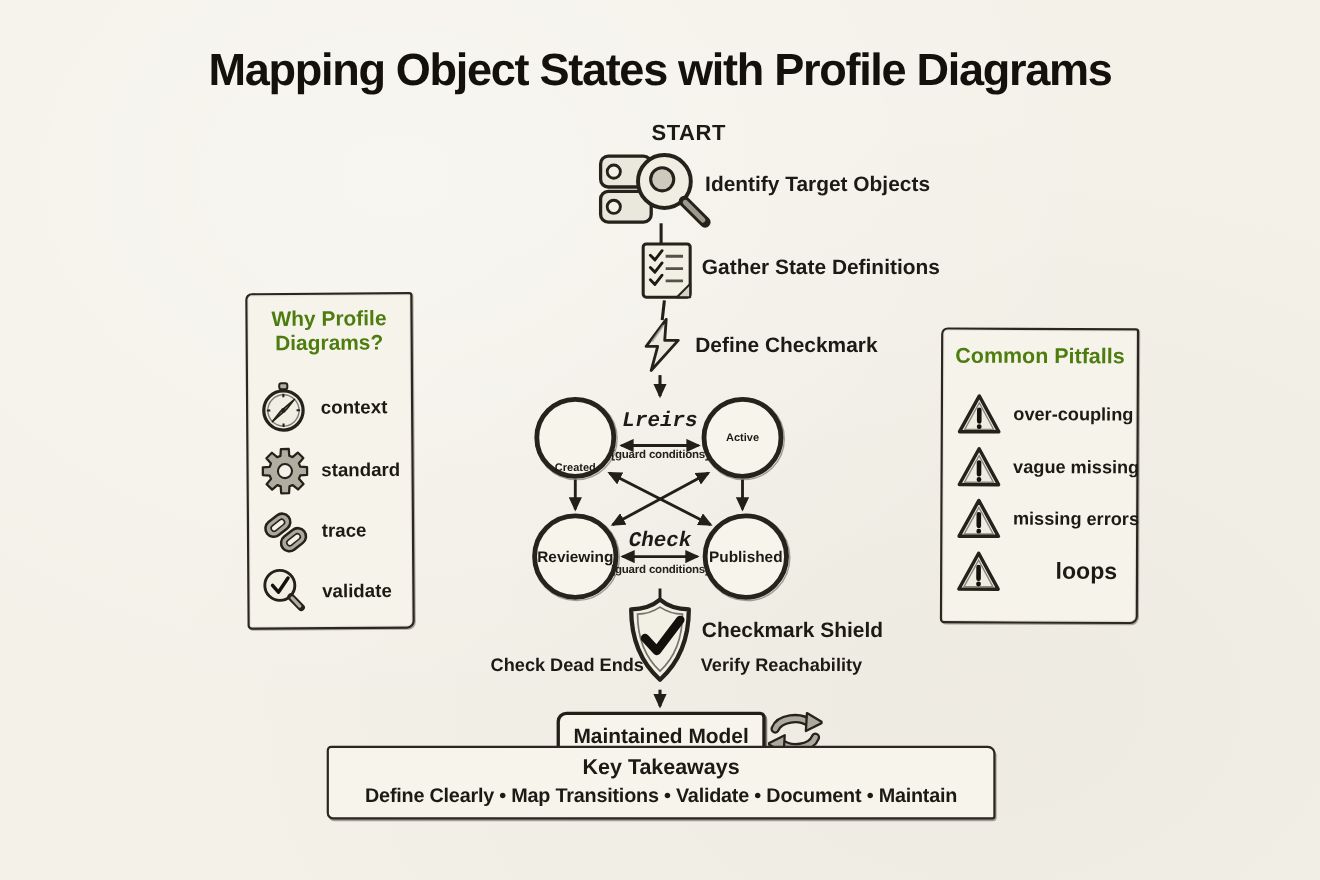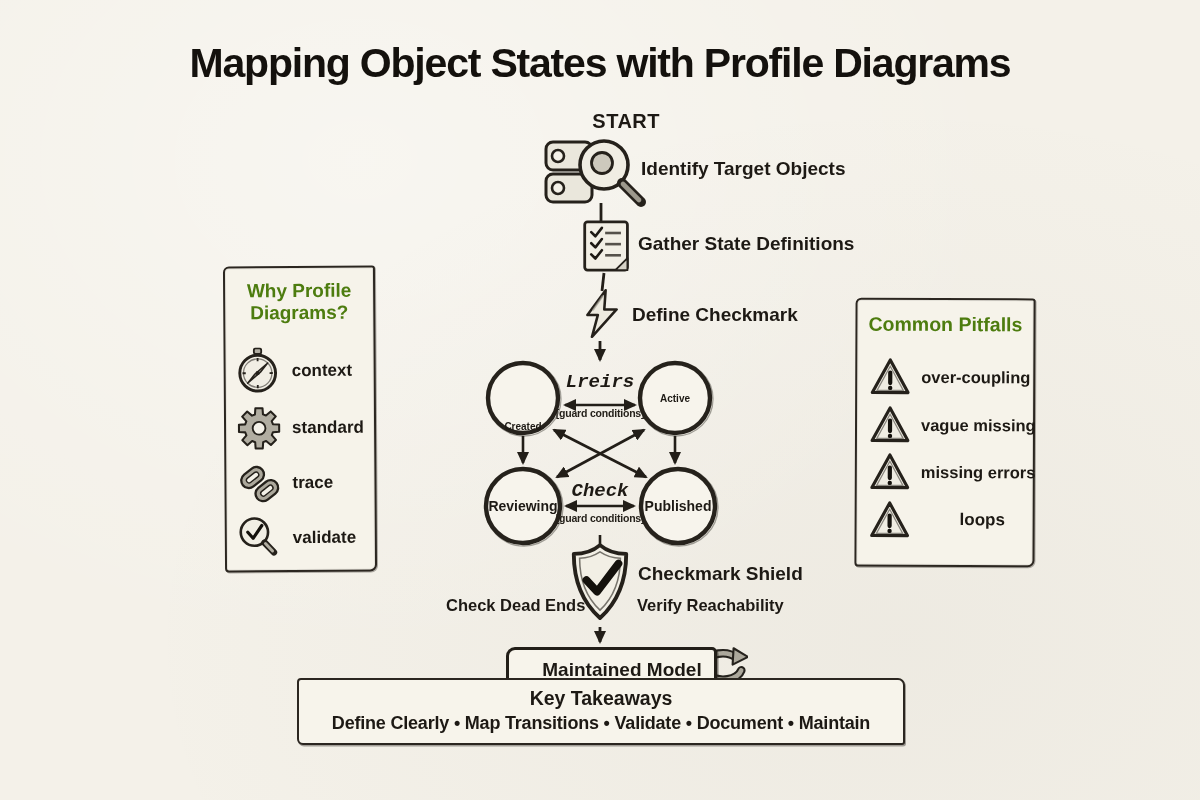--- a/index.html
+++ b/index.html
@@ -30,21 +30,21 @@
   }
   .panel-title{font-weight:bold;text-align:center;line-height:1.18;color:#4d7c0f;}
   .panel-row{position:absolute;display:flex;align-items:center;}
   .panel-row .row-label{font-weight:bold;white-space:nowrap;}
   .model-box{
     position:absolute;left:506px;top:647px;width:184px;height:39px;
     background:#f7f4eb;border:3px solid #221e18;
     border-radius:9px 5px 10px 6px;
     box-shadow:1.5px 2px 0 rgba(34,30,24,.55);
     display:flex;align-items:center;justify-content:center;
-    font-size:19px;font-weight:bold;padding-left:21px;
+    font-size:19px;font-weight:bold;
   }
   .takeaways-box{
     position:absolute;left:297px;top:678px;width:604px;height:63px;
     background:#f7f4eb;border:2.5px solid #2b2620;
     border-radius:4px 7px 3px 6px;
     box-shadow:1px 1.5px 0 rgba(43,38,32,.4);
     text-align:center;
   }
   .tk-title{font-size:19.5px;font-weight:bold;margin-top:7px;}
   .tk-line{font-size:18px;font-weight:bold;margin-top:3px;letter-spacing:-.2px;}
@@ -266,17 +266,17 @@
     <div class="panel-row" style="left:12px;top:150px;height:44px;">
       <svg style="width:42px;height:40px;">
           <use href="#sym-warning"></use>
         </svg>
       <span class="row-label" style="font-size:16.5px;margin-left:10px;">missing errors</span>
     </div>
     <div class="panel-row" style="left:12px;top:198px;height:44px;">
       <svg style="width:42px;height:40px;">
           <use href="#sym-warning"></use>
         </svg>
-      <span class="row-label" style="font-size:17px;margin-left:10px;padding-left:39px;">loops</span>
+      <span class="row-label" style="font-size:21px;margin-left:10px;padding-left:39px;">loops</span>
     </div>
   </div>
 
 </div>
 
 </body></html>

